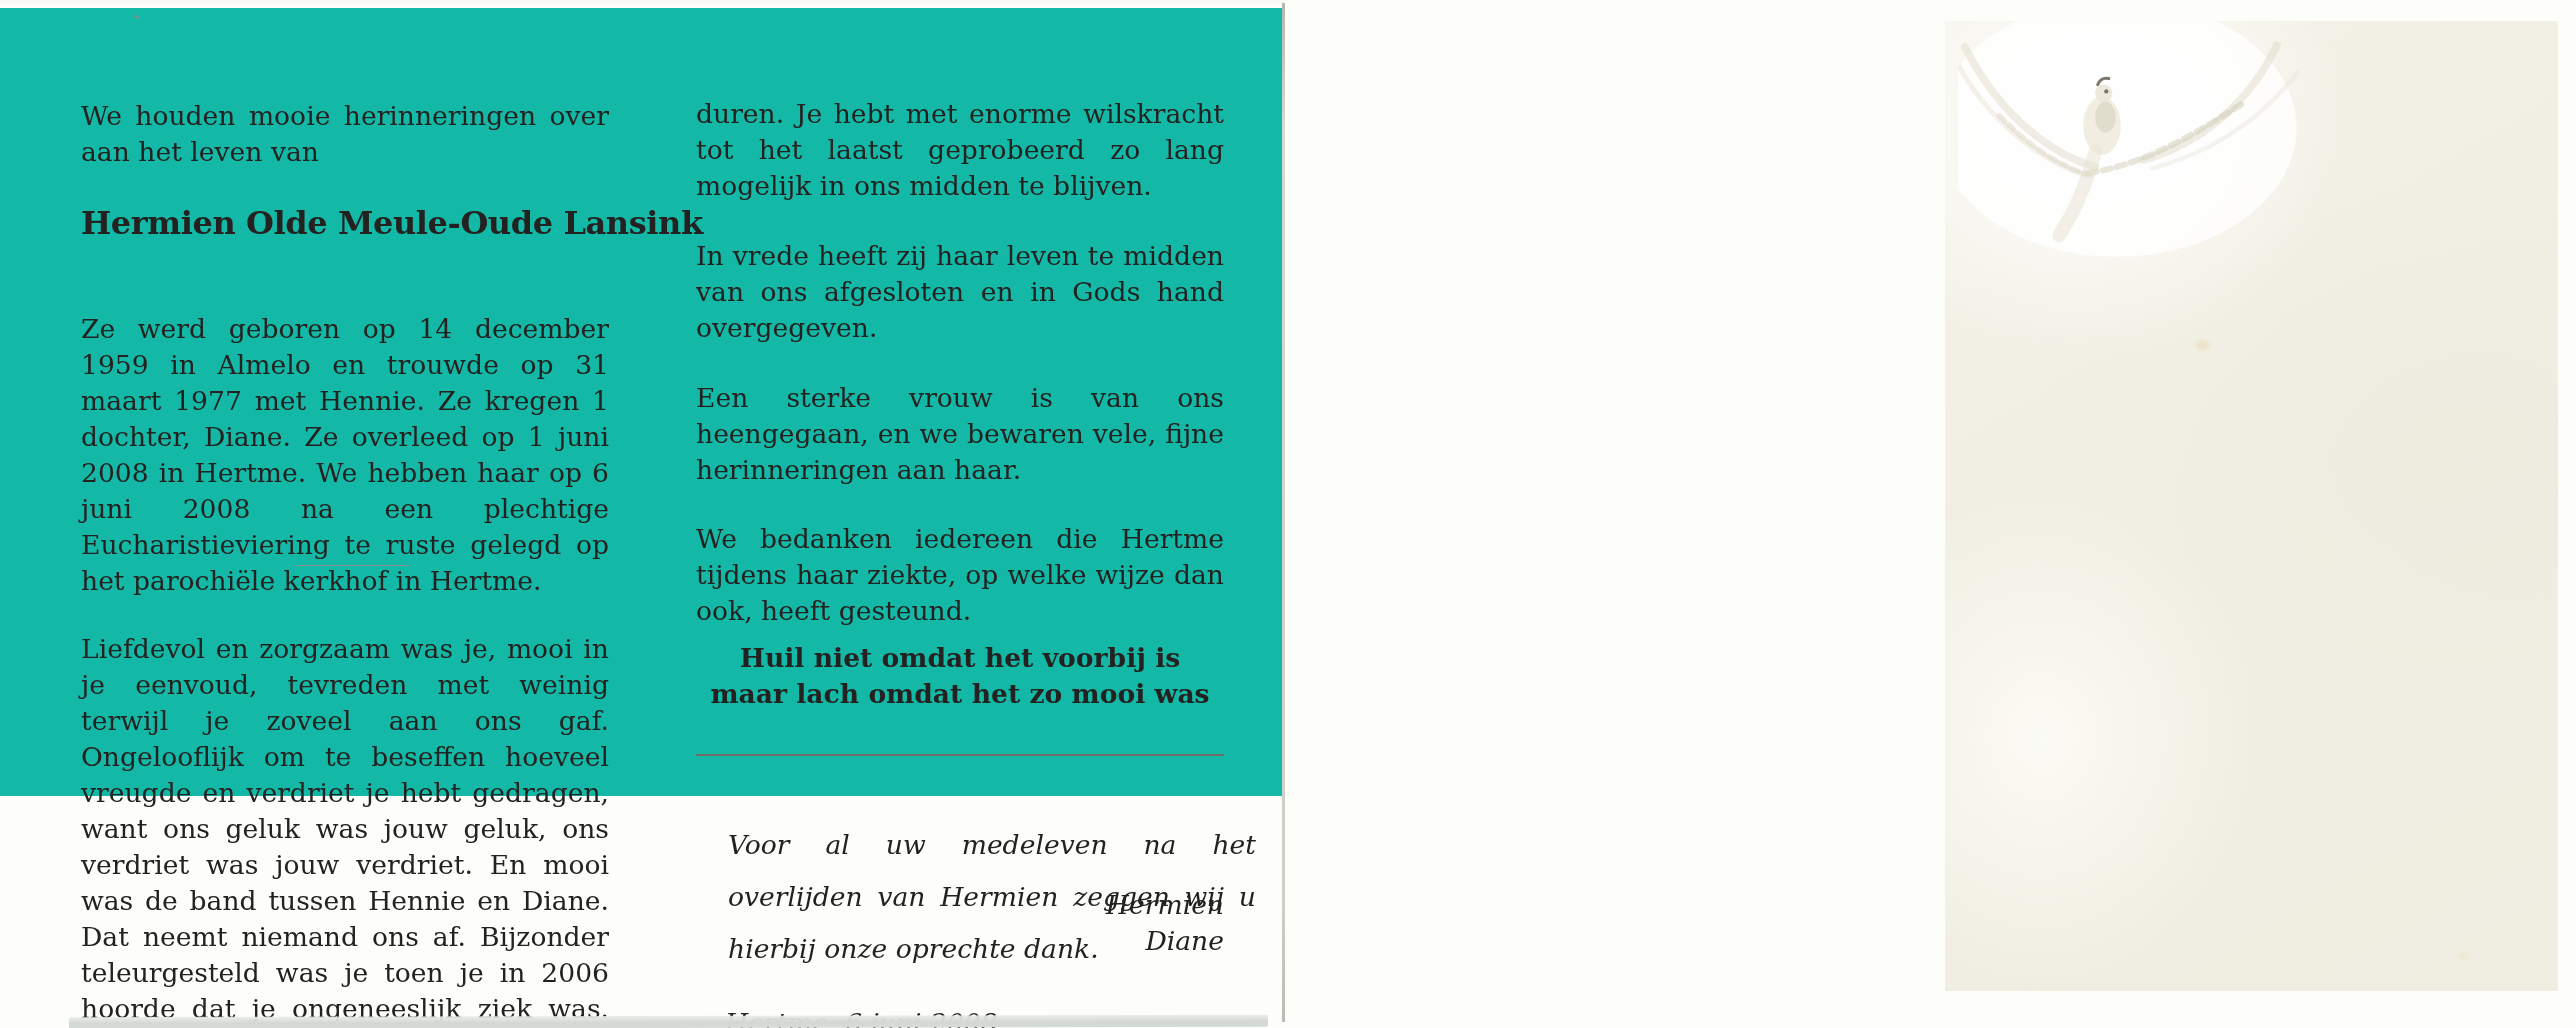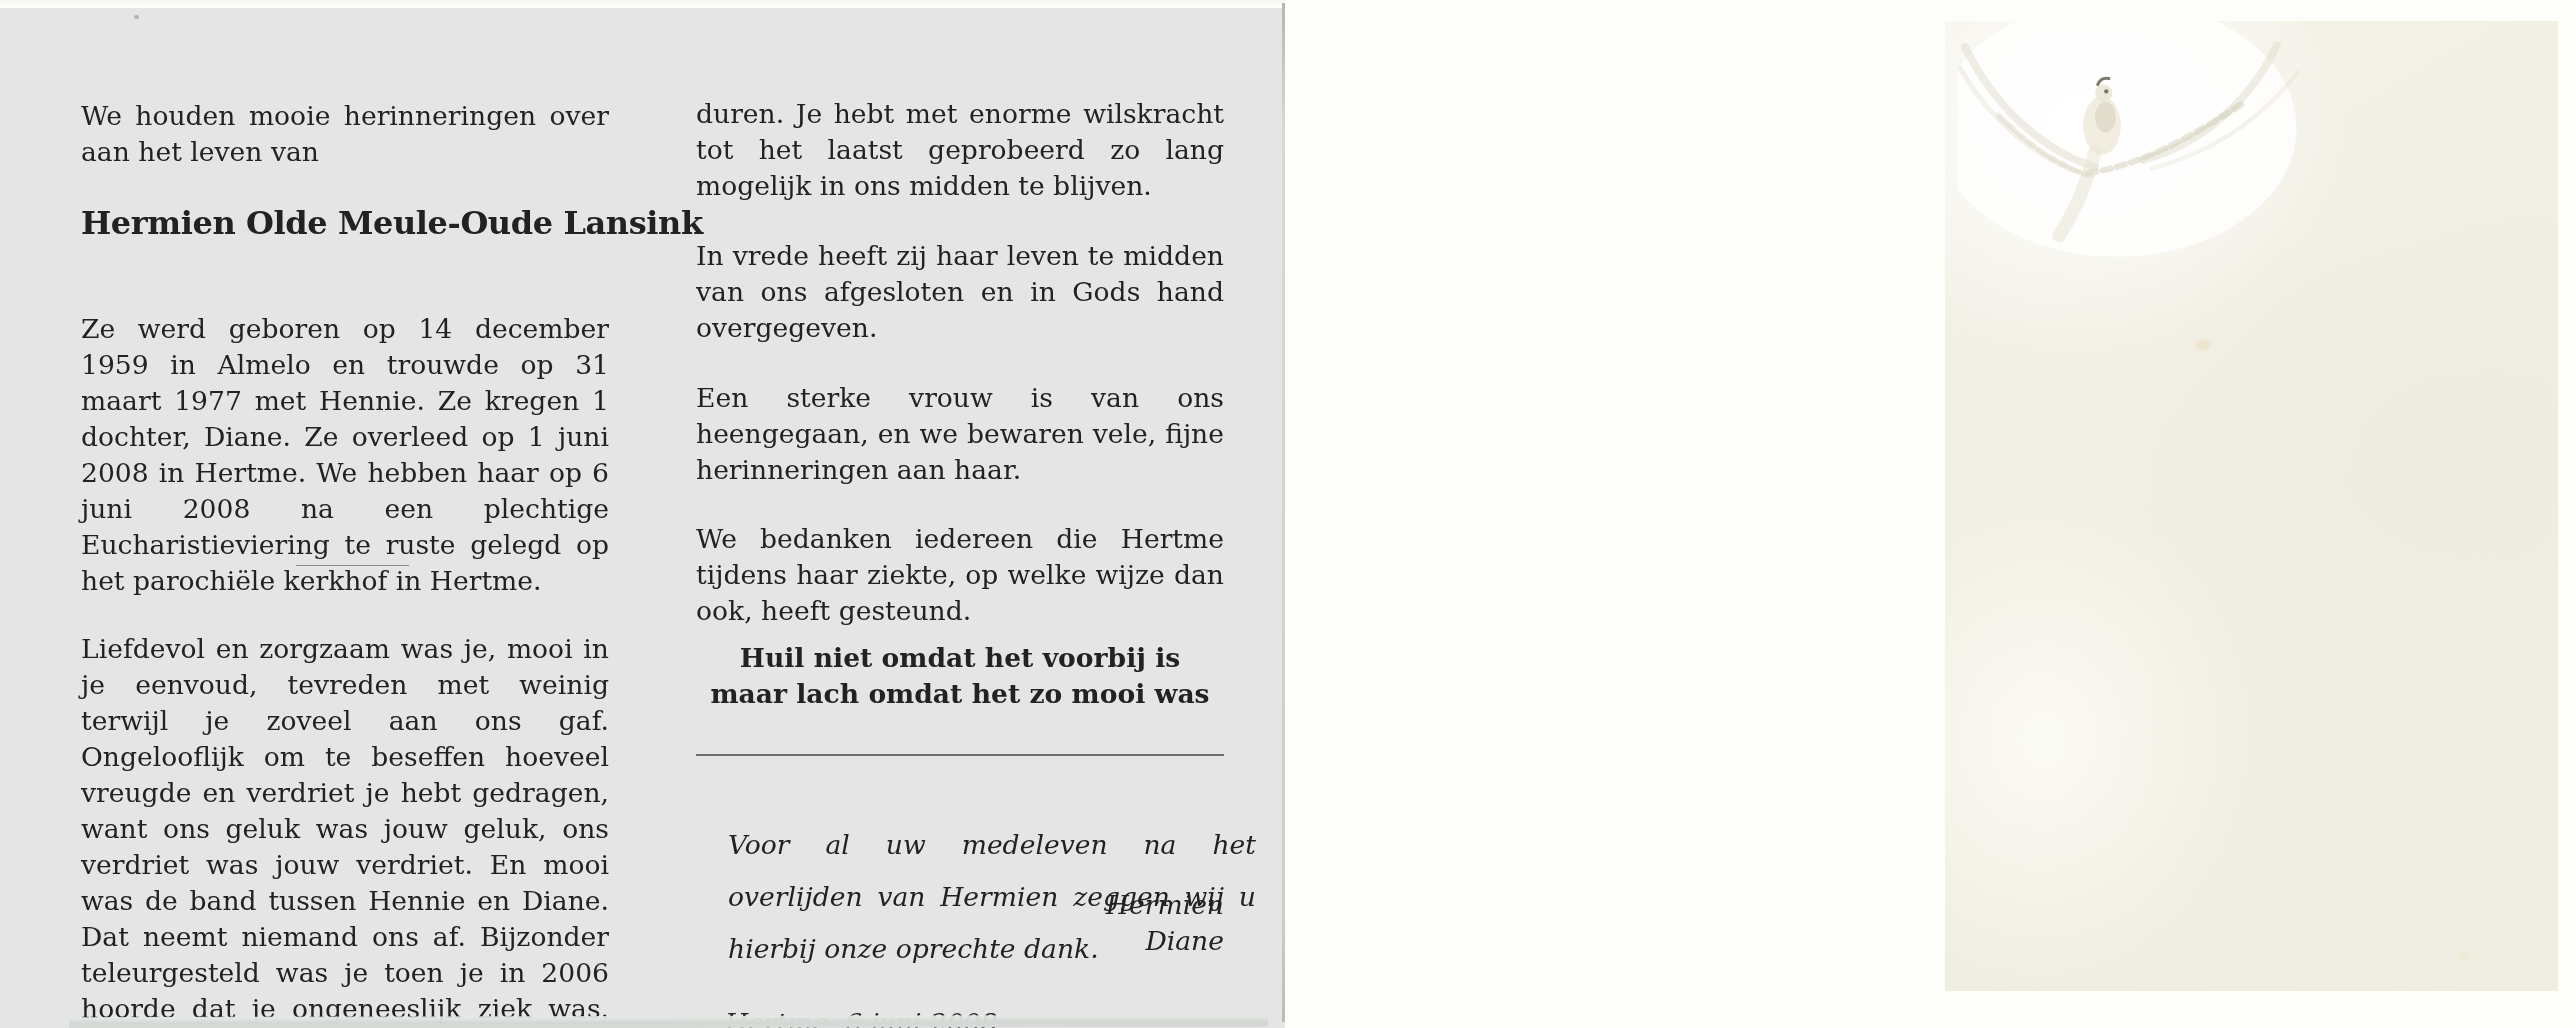--- a/index.html
+++ b/index.html
@@ -2,21 +2,21 @@
 <html style="font-size:13.7px"><head>
 <meta charset="utf-8">
 <style>
   html,body{margin:0;padding:0;background:#ffffff;}
   .canvas{
     position:relative;width:2576px;height:1028px;overflow:hidden;
     background:#fdfdfb;
     font-family:"DejaVu Serif","Liberation Serif",serif;
     color:#232220;
   }
-  .page-left{position:absolute;left:0;top:0;width:1285px;height:1028px;background:#e5e5e5;}
+  .page-left{position:absolute;left:0;top:0;width:1285px;height:796px;background:#14b8a6;}
   .page-right{position:absolute;left:1286px;top:0;width:1290px;height:1028px;background:#fdfdfa;}
   .top-strip{position:absolute;left:0;top:0;width:1285px;height:7.7px;
     background:linear-gradient(#f6f6f2,#fefefd);}
   .speck{position:absolute;left:134px;top:15.4px;width:5.1px;height:3.4px;background:#8f8c86;
     border-radius:50%;opacity:.55;}
   .fold-line{position:absolute;left:1282px;top:3.4px;width:2.6px;height:1019px;
     background:linear-gradient(#b6b6af,#d8d8d2 12%,#cfcfc8 88%,#bcbcb5);}
   .bottom-shadow{position:absolute;left:69px;top:1016px;width:1199px;height:12px;
     background:linear-gradient(rgba(232,236,233,.9),#d3d8d4 55%,#d6dbd7);
     transform:rotate(-0.12deg);border-radius:1.7px;}

